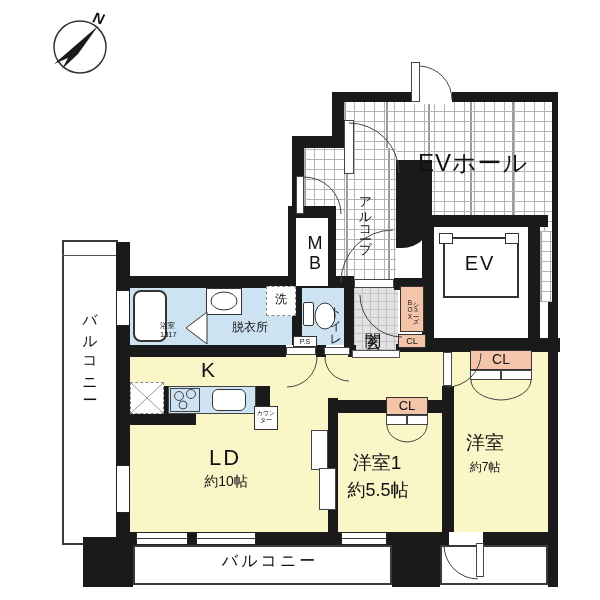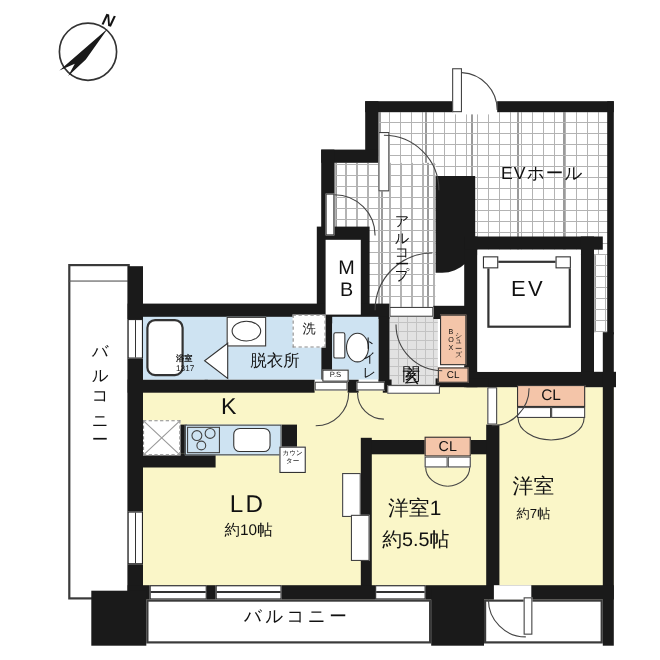--- a/index.html
+++ b/index.html
@@ -160,32 +160,32 @@
         <circle cx="191" cy="394" r="4.5"></circle>
         <circle cx="183" cy="405" r="4"></circle>
     </g>
     <g>
       <circle cx="80" cy="47" r="26" fill="none" stroke="#333" stroke-width="1.5"></circle>
       <path d="M 98 26 L 54 64 L 68 58 L 62 69 L 78 54 Z" fill="#1a1a1a"></path>
       <text x="92" y="22" transform="rotate(14 92 22)" font-size="15" font-style="italic" font-weight="bold" fill="#111" font-family="Liberation Sans, DejaVu Sans, sans-serif">N</text>
     </g>
   </svg>
 
-  <div class="lbl" style="left:430px;top:150px;width:126px;font-size:16px;letter-spacing:1px;">EVホール</div>
+  <div class="lbl" style="left:410px;top:150px;width:126px;font-size:24px;letter-spacing:1px;">EVホール</div>
   <div class="lbl" style="left:458px;top:252px;width:44px;font-size:20px;letter-spacing:2px;">EV</div>
   <div class="lbl vert" style="left:352px;top:170px;width:20px;height:96px;font-size:13px;">アルコープ</div>
   <div class="lbl vert" style="left:300px;top:224px;width:24px;height:58px;font-size:18px;">MB</div>
   <div class="lbl vert" style="left:327px;top:292px;width:15px;height:52px;font-size:12px;">トイレ</div>
   <div class="lbl vert" style="left:363px;top:294px;width:18px;height:52px;font-size:16px;">玄関</div>
   <div class="lbl vert" style="left:404px;top:288px;width:15px;height:43px;font-size:6.5px;">シューズBOX</div>
   <div class="lbl" style="left:398px;top:336px;width:28px;font-size:9px;">CL</div>
-  <div class="lbl" style="left:160px;top:322px;width:30px;font-size:7.5px;text-align:left;font-weight:bold;">浴室</div>
+  <div class="lbl" style="left:160px;top:322px;width:30px;font-size:7.5px;text-align:left;">浴室</div>
   <div class="lbl" style="left:160px;top:331px;width:30px;font-size:7.5px;text-align:left;">1317</div>
   <div class="lbl" style="left:267px;top:293px;width:28px;font-size:12px;">洗</div>
-  <div class="lbl" style="left:204px;top:321px;width:92px;font-size:15px;">脱衣所</div>
+  <div class="lbl" style="left:204px;top:321px;width:92px;font-size:12px;">脱衣所</div>
   <div class="lbl" style="left:192px;top:358px;width:32px;font-size:21px;">K</div>
   <div class="lbl" style="left:195px;top:446px;width:60px;font-size:22px;letter-spacing:2px;">LD</div>
   <div class="lbl" style="left:186px;top:474px;width:80px;font-size:14px;">約10帖</div>
   <div class="lbl" style="left:342px;top:452px;width:70px;font-size:19px;">洋室1</div>
   <div class="lbl" style="left:334px;top:480px;width:88px;font-size:18px;">約5.5帖</div>
   <div class="lbl" style="left:455px;top:432px;width:60px;font-size:19px;">洋室</div>
   <div class="lbl" style="left:452px;top:461px;width:66px;font-size:12px;">約7帖</div>
   <div class="lbl" style="left:386px;top:399px;width:42px;font-size:13px;">CL</div>
   <div class="lbl" style="left:470px;top:352px;width:62px;font-size:14px;">CL</div>
   <div class="lbl vert" style="left:74px;top:260px;width:24px;height:180px;font-size:15px;letter-spacing:5px;">バルコニー</div>

